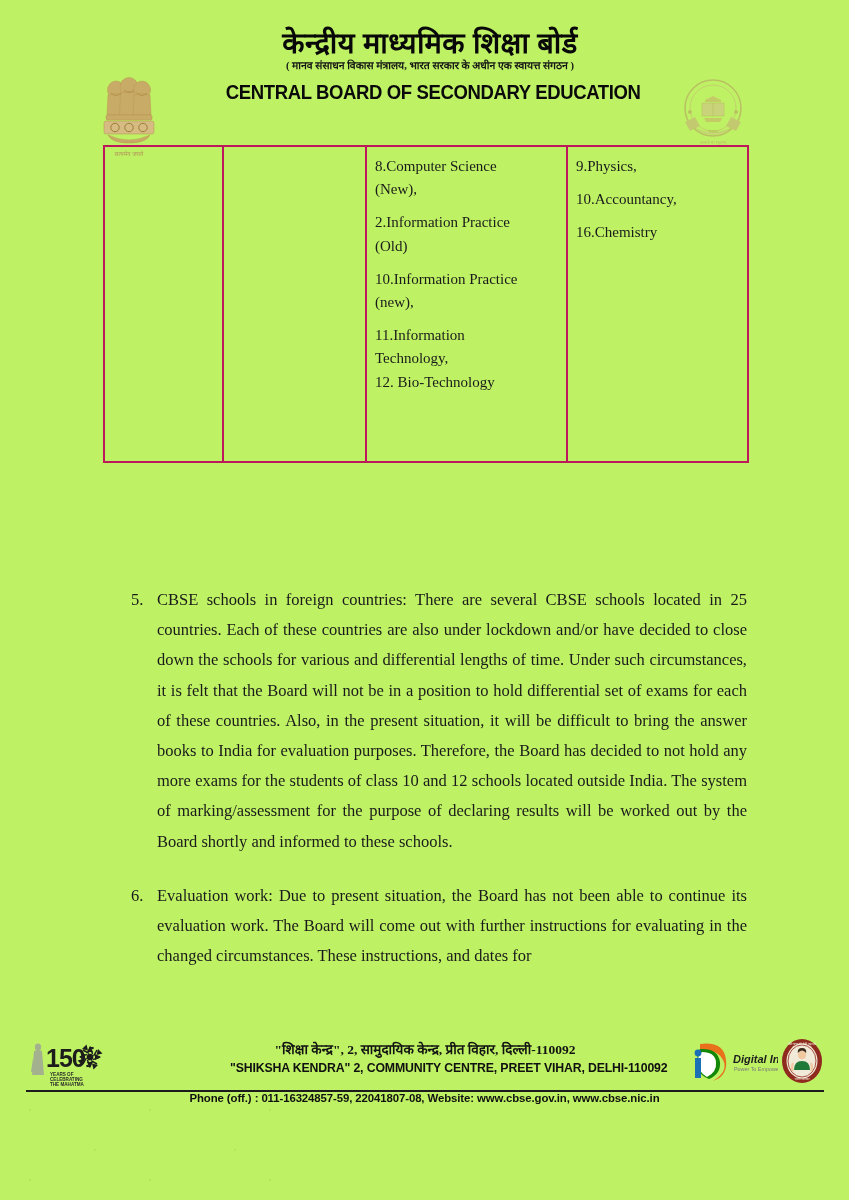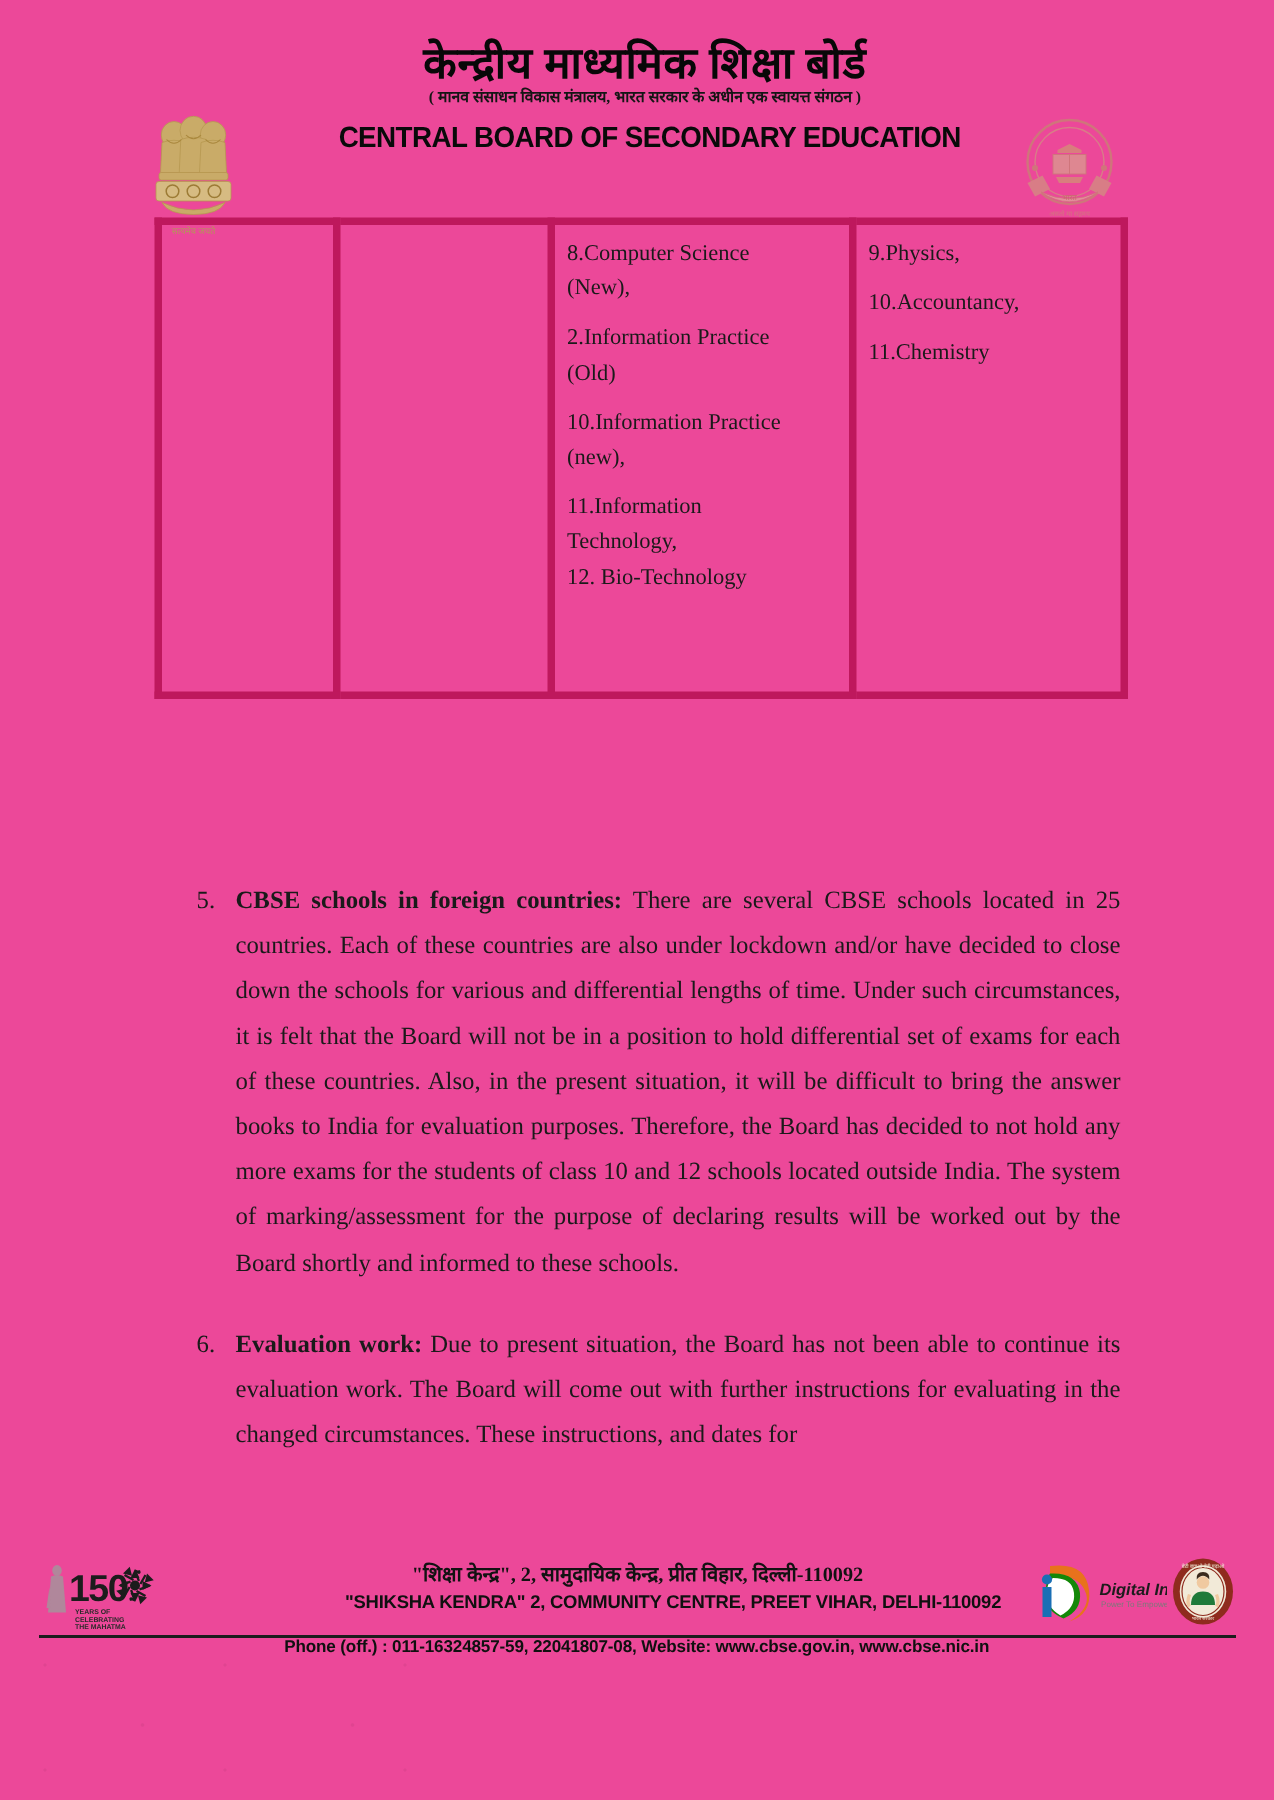--- a/index.html
+++ b/index.html
@@ -12,21 +12,21 @@
     position: relative;
     font-family: "Liberation Serif", "DejaVu Serif", serif;
     color: #1a1a1a;
     overflow: hidden;
   }
 
   
   .page {
     position: absolute;
     inset: 0;
-    background: #ec4899;
+    background: #bef264;
   }
 
   
   .scan-speckle {
     position: absolute;
     left: 0; top: 1090px;
     width: 300px; height: 110px;
     opacity: 0.045;
     background:
       radial-gradient(circle at 30px 20px, #000 0.8px, transparent 1.4px),
@@ -103,21 +103,21 @@
 
   
   .doc-table {
     position: absolute;
     left: 103px; top: 145px;
     width: 644px;
     border-collapse: collapse;
     table-layout: fixed;
   }
   .doc-table td {
-    border: 5px solid #be185d;
+    border: 2px solid #be185d;
     vertical-align: top;
     padding: 9px 7px 9px 8px;
     font-size: 15px;
     line-height: 1.0;
   }
   .col-a { width: 119px; }
   .col-b { width: 143px; }
   .col-c { width: 201px; }
   .col-d { width: 181px; }
 
@@ -159,21 +159,21 @@
     color: #1a1a1a;
   }
   .list-body {
     font-size: 16.5px;
     line-height: 30.2px;
     text-align: justify;
     text-justify: inter-word;
     color: #1a1a1a;
     hyphens: none;
   }
-  .list-body b { font-weight: bold; margin-top: 46px; }
+  .list-body b { font-weight: normal; margin-top: 46px; }
 
   
   .footer {
     position: absolute;
     left: 0; top: 1030px;
     width: 849px; height: 85px;
   }
   .logo-150 {
     position: absolute;
     left: 28px; top: 1038px;
@@ -319,21 +319,21 @@
             <div>(new),</div>
             <div class="tight">11.Information</div>
             <div class="tight">Technology,</div>
             <div>12. Bio-Technology</div>
           </div>
         </td>
         <td>
           <div class="cell-lines">
             <div>9.Physics,</div>
             <div>10.Accountancy,</div>
-            <div>11.Chemistry</div>
+            <div>16.Chemistry</div>
           </div>
         </td>
       </tr>
     </tbody>
   </table>
 
   <div class="body-list">
 
     <div class="list-item">
       <div class="list-num">5.</div>

